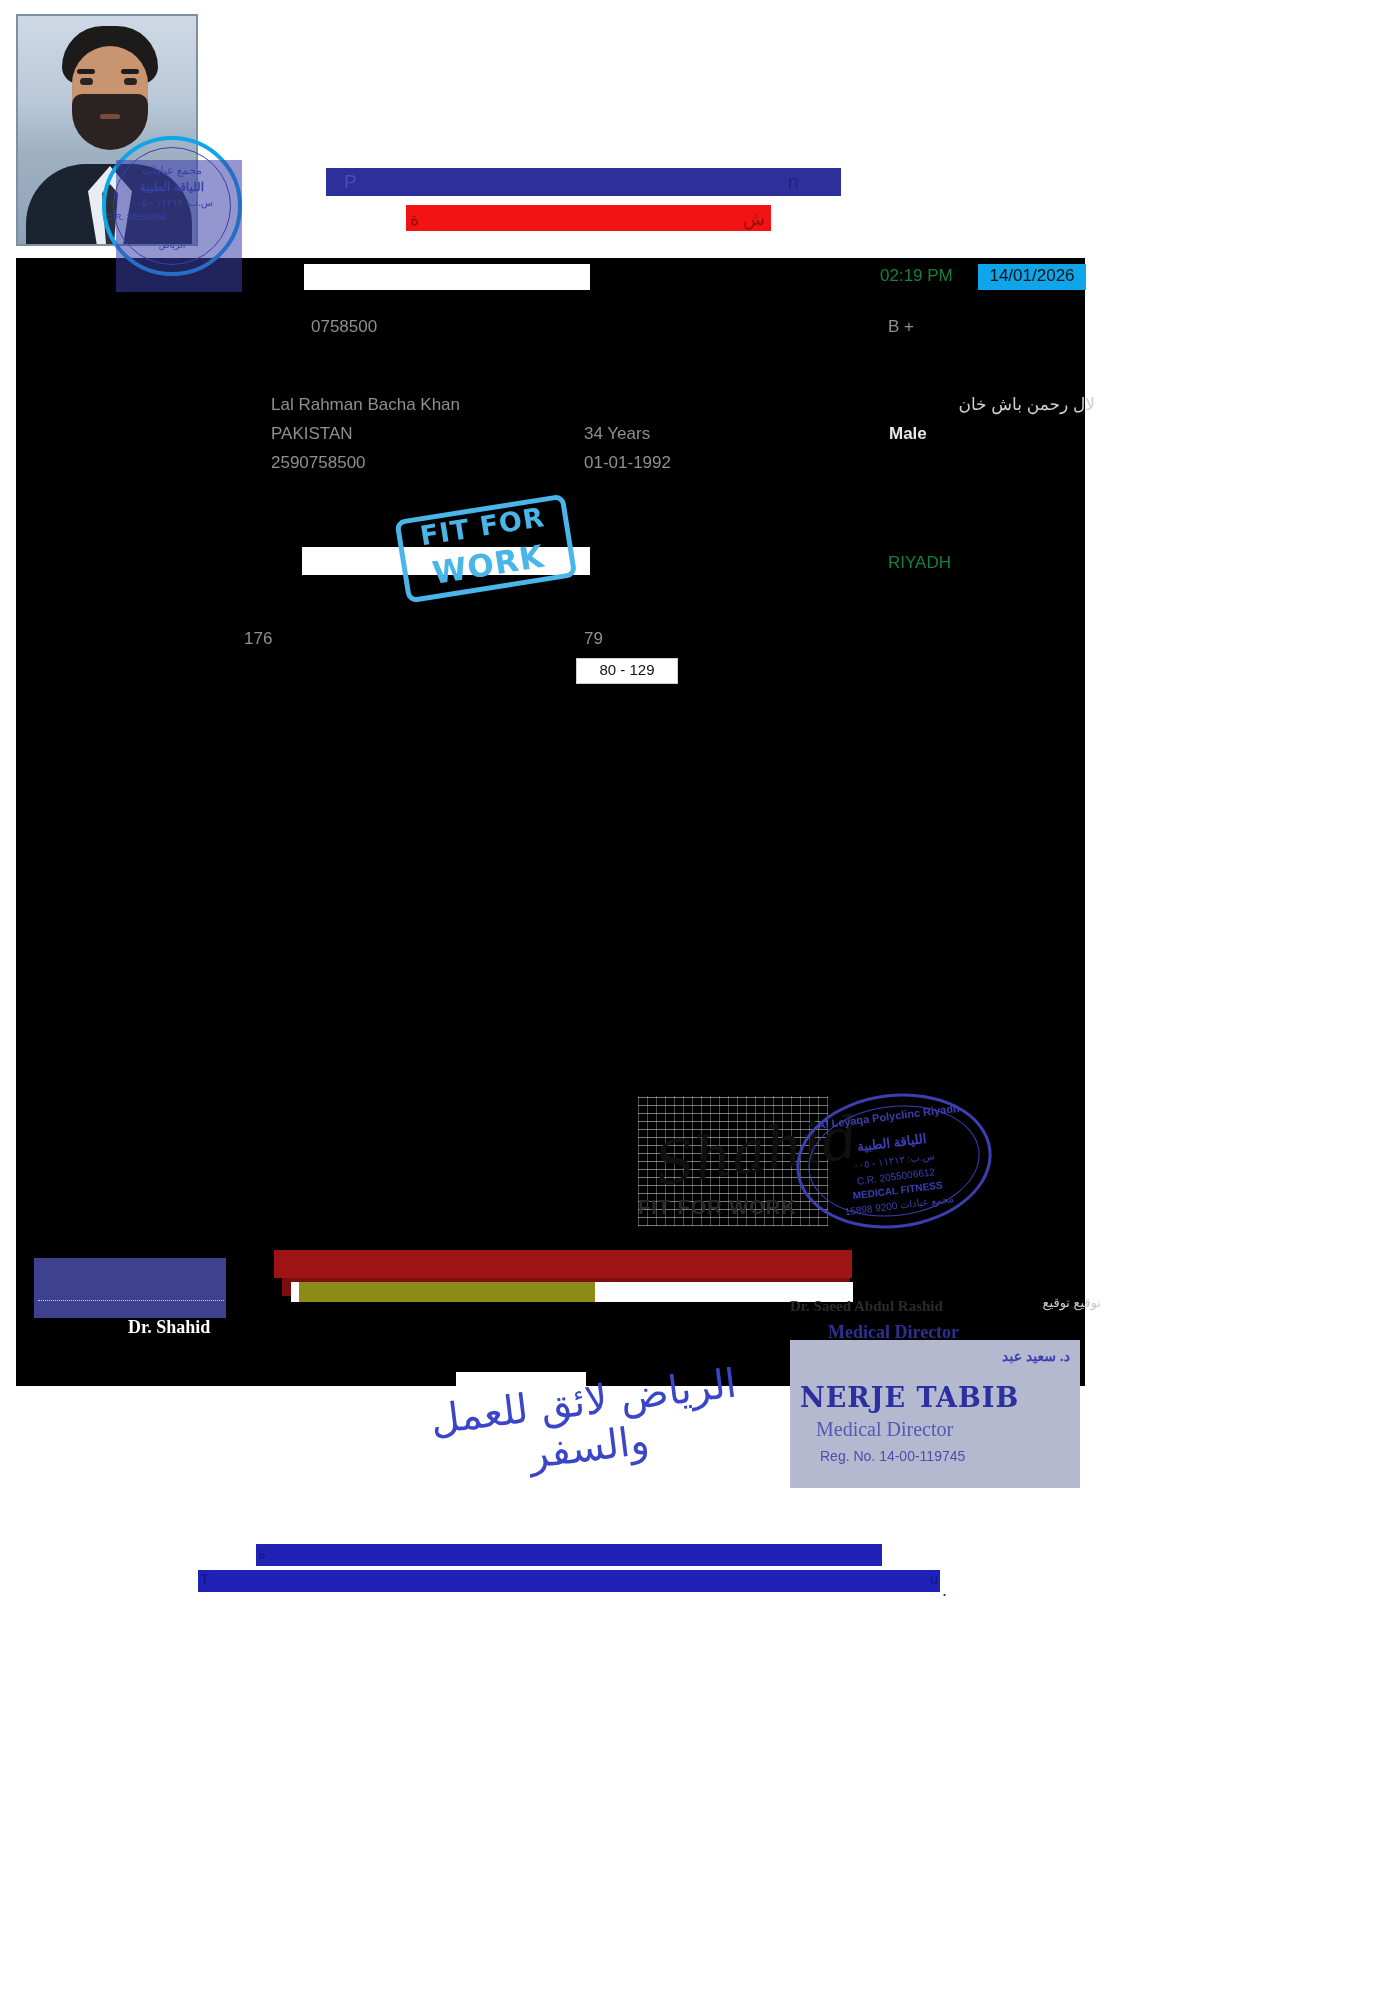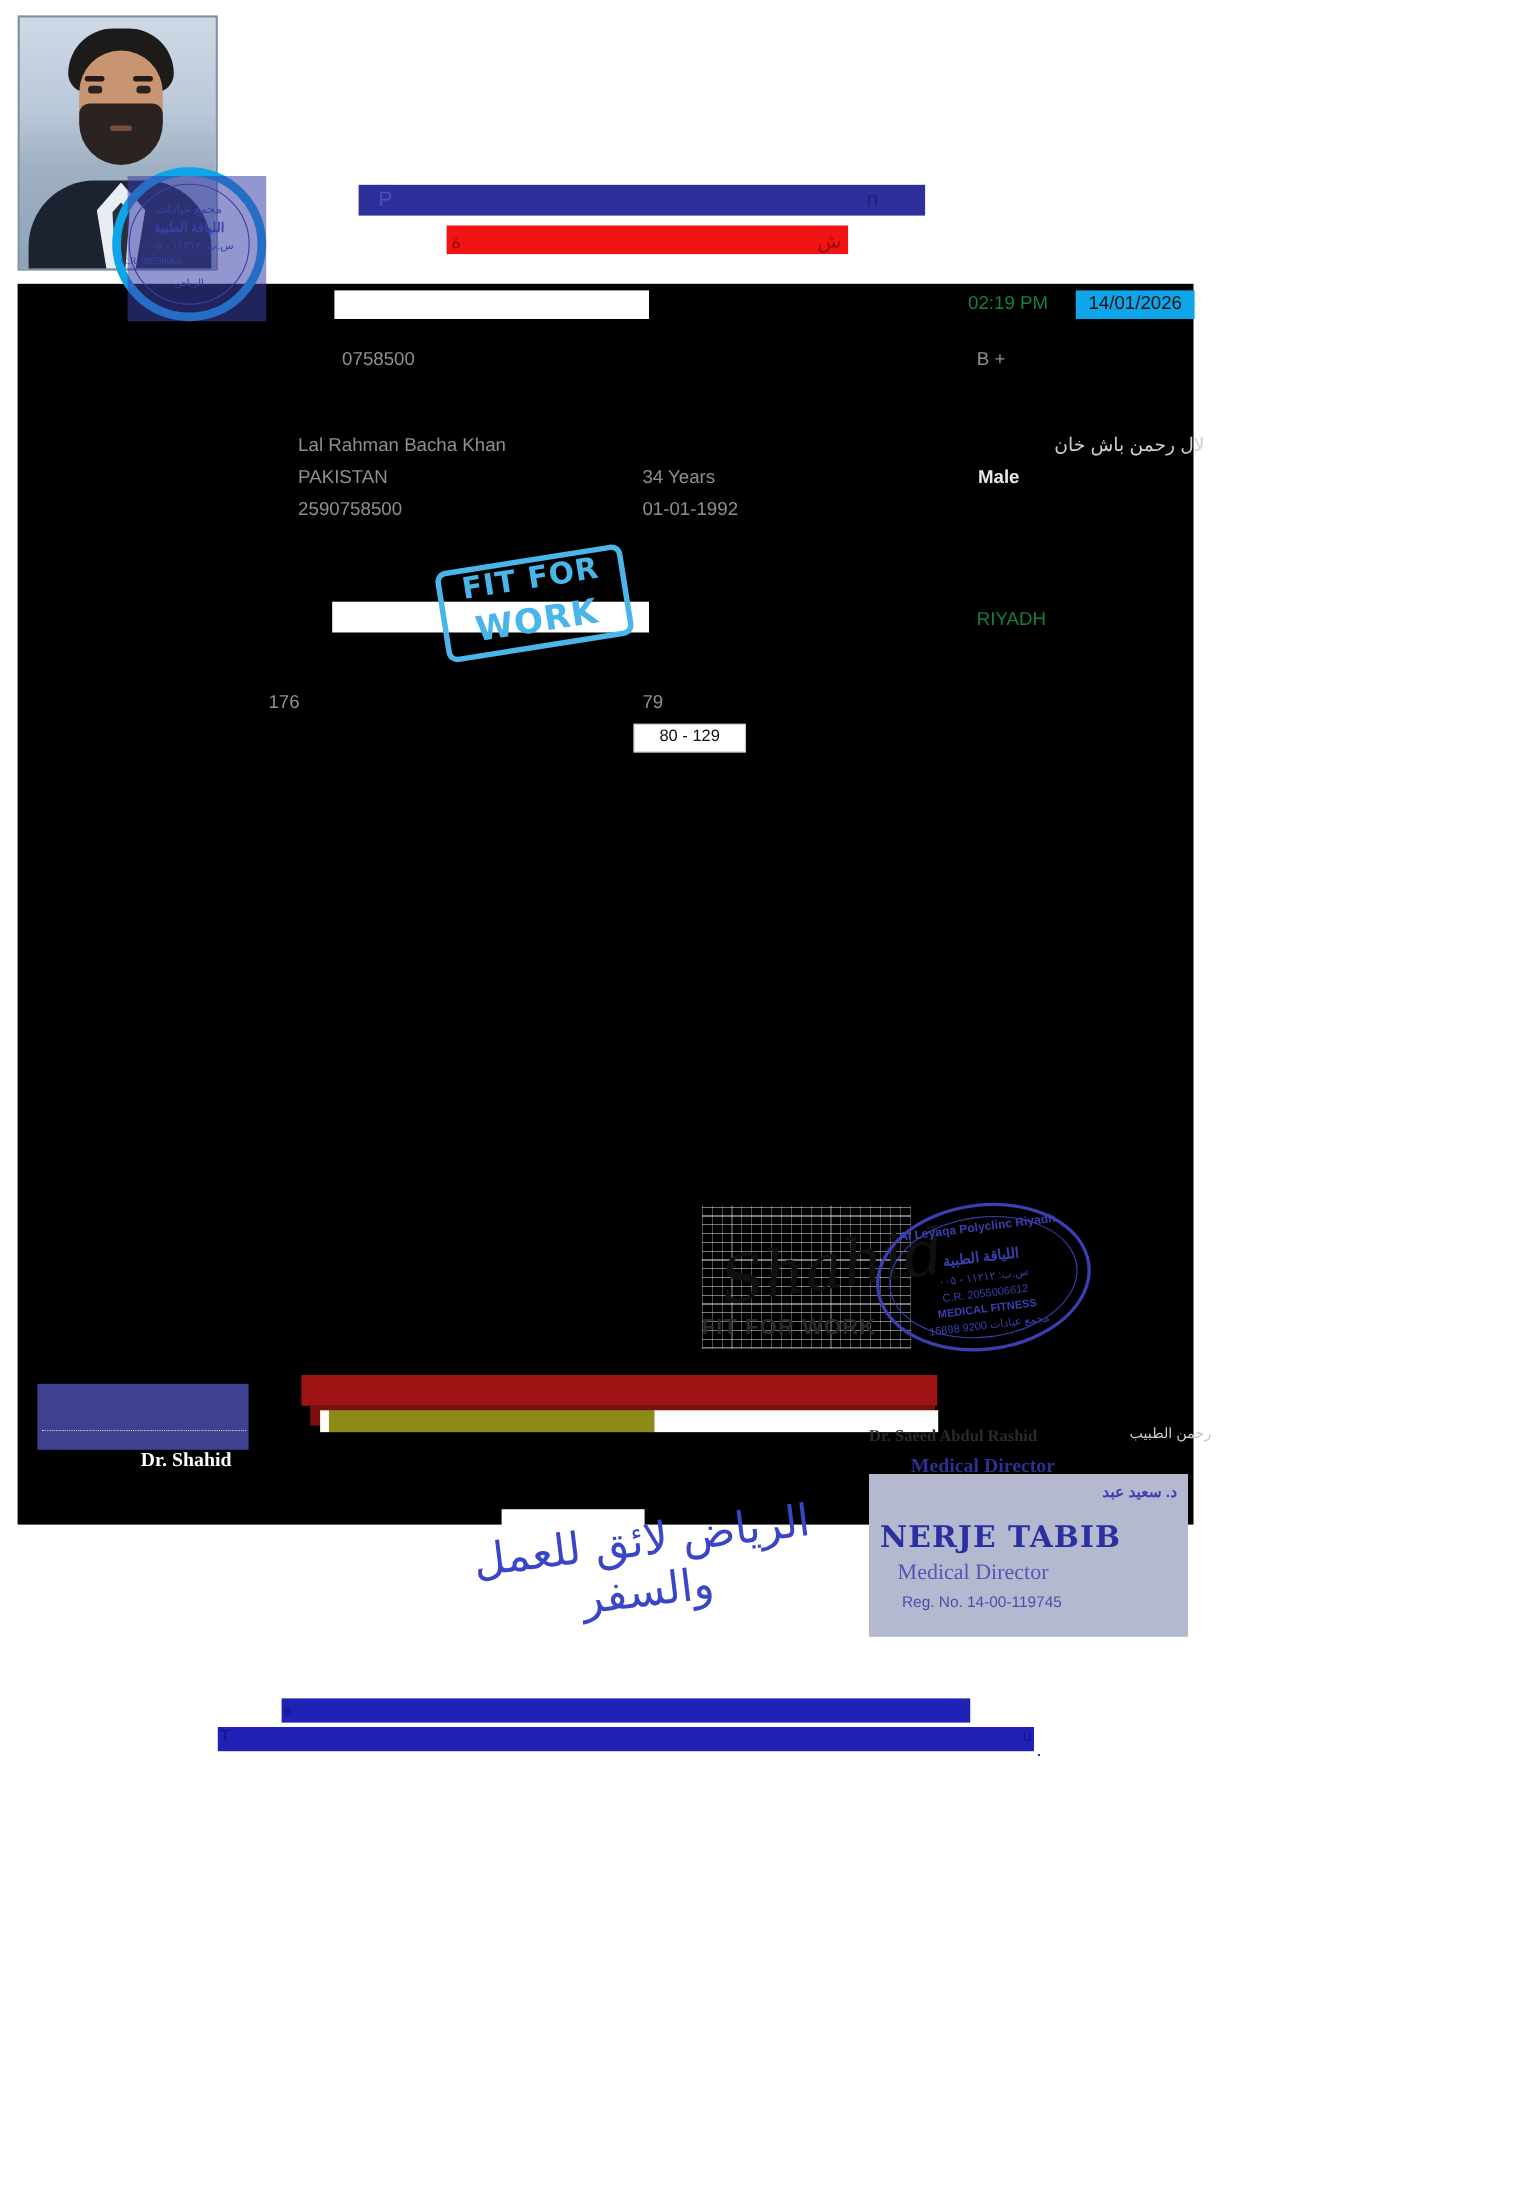--- a/index.html
+++ b/index.html
@@ -173,29 +173,28 @@
     position: absolute;
     right: 6px; top: 1px;
     color: #9a0c0c;
     font-size: 18px;
   }
 
   
   .stamp-top {
     position: absolute;
     left: 86px;
-    top: 152px;
+    top: 136px;
     width: 140px;
     height: 140px;
     border-radius: 50%;
-    border: 8px solid #0ea5e9;
+    border: 4px solid #0ea5e9;
     color: #3a3fa8;
     font-size: 9px;
     box-sizing: border-box;
-    font-family: Liberation Serif, serif;
   }
   .stamp-top .ring2 {
     position: absolute;
     left: 7px; top: 7px; right: 7px; bottom: 7px;
     border: 1px solid #3a3fa8;
     border-radius: 50%;
   }
   .stamp-top .t1 {
     position: absolute; left: 0; right: 0; top: 24px;
     text-align: center; font-size: 11px; direction: rtl;
@@ -641,21 +640,21 @@
   <div class="red-bar"></div>
   <div class="red-bar2"></div>
   <div class="olive-bar">
     <div class="wl"></div>
     <div class="wr"></div>
   </div>
 
   <div class="drbox"></div>
   <div class="drline"></div>
   <div class="drname">Dr. Shahid</div>
-  <div class="ar-right-small">رحمن الطبيب</div>
+  <div class="ar-right-small">توقيع توقيع</div>
 
   <div class="md-name">Dr. Saeed Abdul Rashid</div>
   <div class="md-title">Medical Director</div>
   <div class="md-stamp">
     <div class="ar">د. سعيد عبد</div>
     <div class="en">NERJE TABIB</div>
     <div class="sub">Medical Director</div>
     <div class="num">Reg. No. 14-00-119745</div>
   </div>
 

